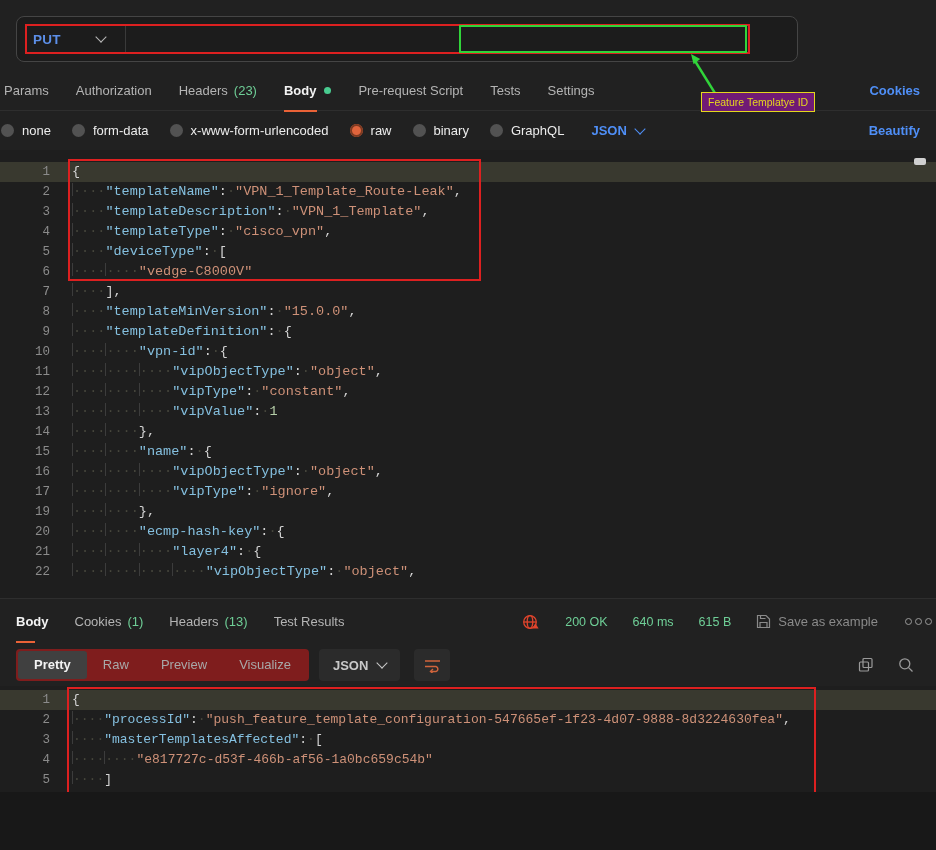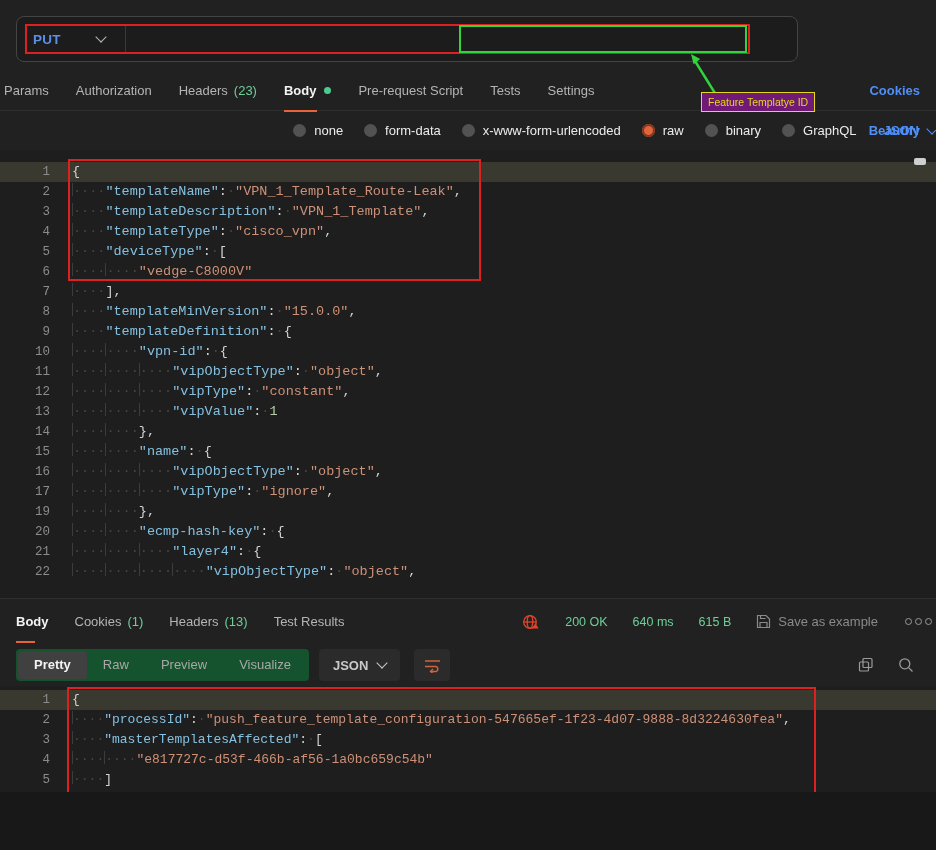--- a/index.html
+++ b/index.html
@@ -26,21 +26,21 @@
   .tabs-row{position:absolute;left:0;top:70px;width:936px;height:41px;border-bottom:1px solid #2e2e2e;
     display:flex;align-items:center;padding-left:4px;box-sizing:border-box;gap:27px;}
   .tab{position:relative;height:41px;display:flex;align-items:center;gap:6px;font-size:13px;color:#b4b4b4;cursor:pointer;}
   .tab .cnt{color:#6fcf97;}
   .tab.active{color:#f3f3f3;font-weight:600;}
   .tab.active::after{content:"";position:absolute;left:0;right:14px;bottom:-1px;height:2px;background:#ea6237;}
   .tab .dot{width:7px;height:7px;border-radius:50%;background:#49cc90;margin-left:2px;}
   .cookies-link{position:absolute;right:16px;color:#4f8ff7;font-size:13px;font-weight:600;cursor:pointer;}
   
   .radio-row{position:absolute;left:0;top:112px;width:936px;height:37px;display:flex;align-items:center;
-    padding-left:13px;box-sizing:border-box;gap:21px;justify-content:flex-end;}
+    padding-left:1px;box-sizing:border-box;gap:21px;}
   .radio-item{display:flex;align-items:center;gap:8px;cursor:pointer;}
   .radio-circle{width:13px;height:13px;border-radius:50%;background:#525252;flex:none;}
   .radio-item.selected .radio-circle{background:#e0643c;box-shadow:inset 0 0 0 2px #7c3a22;}
   .radio-label{font-size:13px;color:#ececec;}
   .json-select{display:flex;align-items:center;gap:9px;color:#4f8ff7;font-size:13px;font-weight:600;margin-left:6px;cursor:pointer;}
   .beautify-link{position:absolute;right:16px;color:#4f8ff7;font-size:13px;font-weight:600;cursor:pointer;}
   
   .editor{position:absolute;left:0;width:936px;background:#1e1e1e;overflow:hidden;}
   #req-editor{top:150px;height:448px;padding-top:12px;box-sizing:border-box;font-size:13.5px;}
   #res-editor{top:686px;height:164px;padding-top:4px;box-sizing:border-box;font-size:13px;}
@@ -60,21 +60,21 @@
   .res-header{position:absolute;left:0;top:598px;width:936px;height:46px;border-top:1px solid #2e2e2e;
     display:flex;align-items:center;padding-left:16px;box-sizing:border-box;gap:26px;background:#212121;}
   .res-meta{position:absolute;right:4px;display:flex;align-items:center;gap:25px;}
   .meta-green{color:#6fcf97;font-size:12.5px;}
   .save-example{display:flex;align-items:center;gap:7px;color:#8a8a8a;font-size:13px;cursor:pointer;}
   .more-dots{display:flex;gap:3px;cursor:pointer;margin-left:2px;}
   .more-dots i{width:5px;height:5px;border:1.4px solid #9a9a9a;border-radius:50%;}
   
   .res-toolbar{position:absolute;left:0;top:644px;width:936px;height:42px;display:flex;align-items:center;
     padding-left:16px;box-sizing:border-box;gap:10px;}
-  .segmented{display:flex;background:#14532d;border-radius:4px;padding:2px;height:32px;box-sizing:border-box;align-items:center;}
+  .segmented{display:flex;background:#7f1d1d;border-radius:4px;padding:2px;height:32px;box-sizing:border-box;align-items:center;}
   .seg-item{padding:0 16px;height:28px;line-height:28px;font-size:13px;color:#a8a8a8;border-radius:3px;cursor:pointer;}
   .seg-item.active{background:#404040;color:#f2f2f2;font-weight:600;}
   .res-json{display:flex;align-items:center;gap:10px;background:#2b2b2b;border-radius:4px;height:32px;
     padding:0 14px;font-size:13px;color:#c9c9c9;font-weight:600;box-sizing:border-box;cursor:pointer;}
   .wrap-btn{width:36px;height:32px;background:#2b2b2b;border-radius:4px;display:flex;align-items:center;
     justify-content:center;margin-left:4px;cursor:pointer;}
   .res-tools-right{position:absolute;right:22px;display:flex;align-items:center;gap:24px;}
   
   .anno{position:absolute;border-style:solid;pointer-events:none;box-sizing:border-box;}
   #anno-url{left:25px;top:24px;width:725px;height:30px;border-width:2px;}

